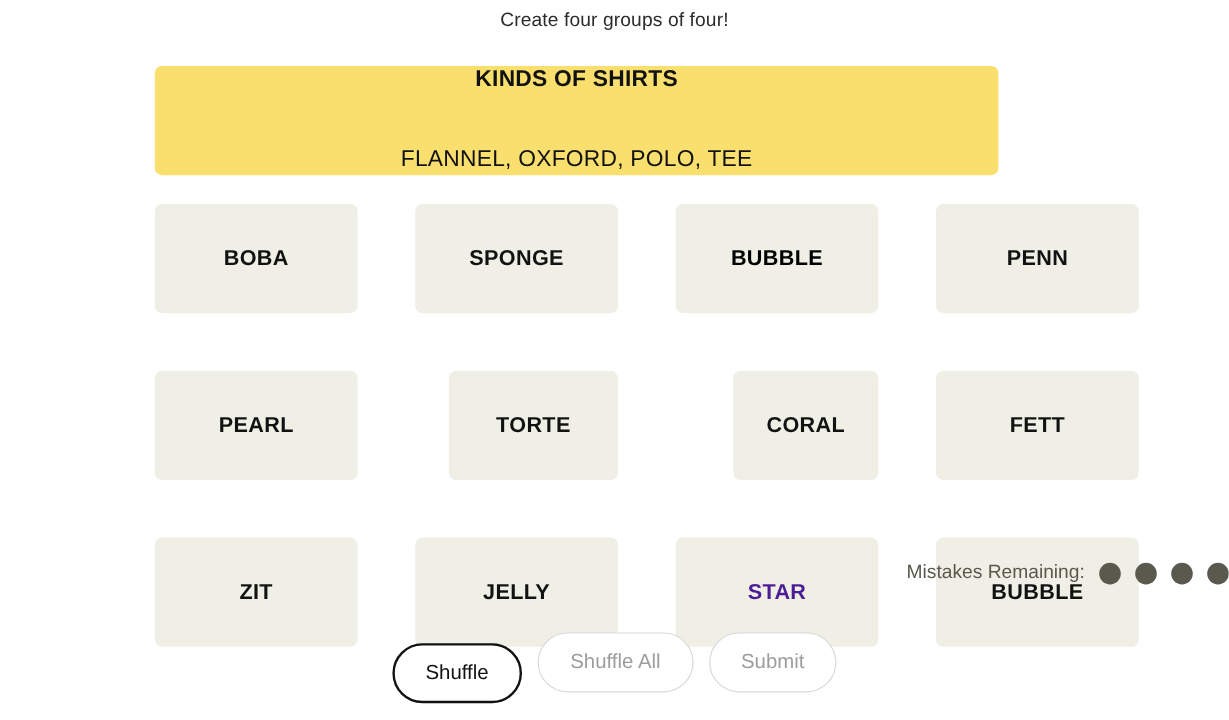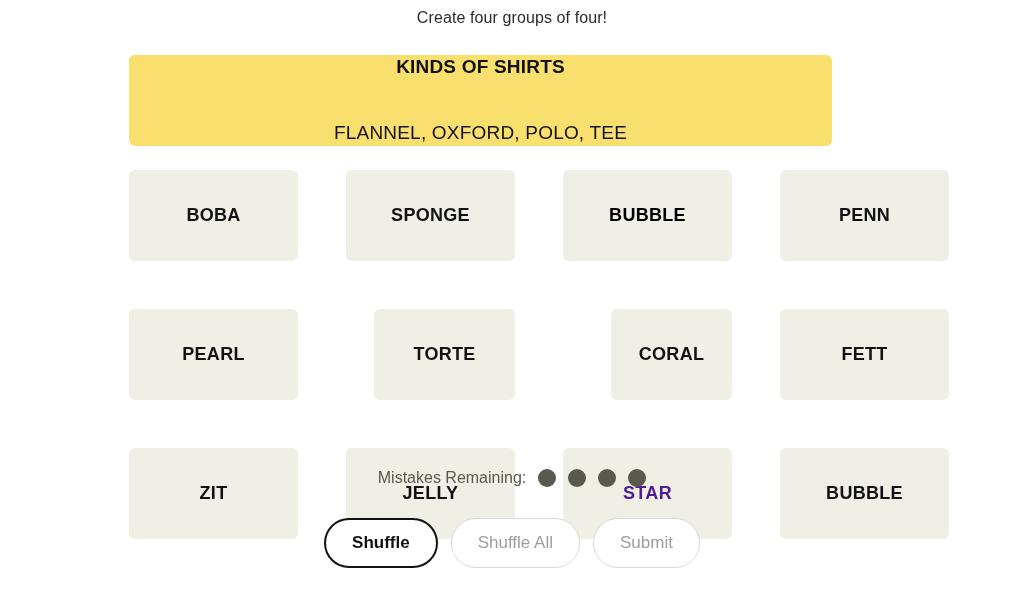--- a/index.html
+++ b/index.html
@@ -96,21 +96,21 @@
   }
 
   
   .mistakes {
     position: absolute;
     left: 0;
     top: 468px;
     width: 1024px;
     display: flex;
     align-items: center;
-    justify-content: center;
+    justify-content: flex-end;
     gap: 12px;
   }
   .mistakes-label {
     font-size: 16px;
     color: #5a594e;
     line-height: 20px;
   }
   .dots {
     display: flex;
     align-items: center;
@@ -143,21 +143,22 @@
     padding: 0 26px;
     display: flex;
     align-items: center;
     justify-content: center;
     cursor: pointer;
     white-space: nowrap;
   }
   .btn.enabled {
     border: 2px solid #121212;
     color: #121212;
-    font-weight: bold;
+    font-weight: normal;
+    margin-top: 18px;
   }
   .btn.disabled {
     border: 1px solid #d9d9d9;
     color: #9d9d9d;
     font-weight: normal;
     cursor: default;
   }
 </style>
 </head>
 <body>

